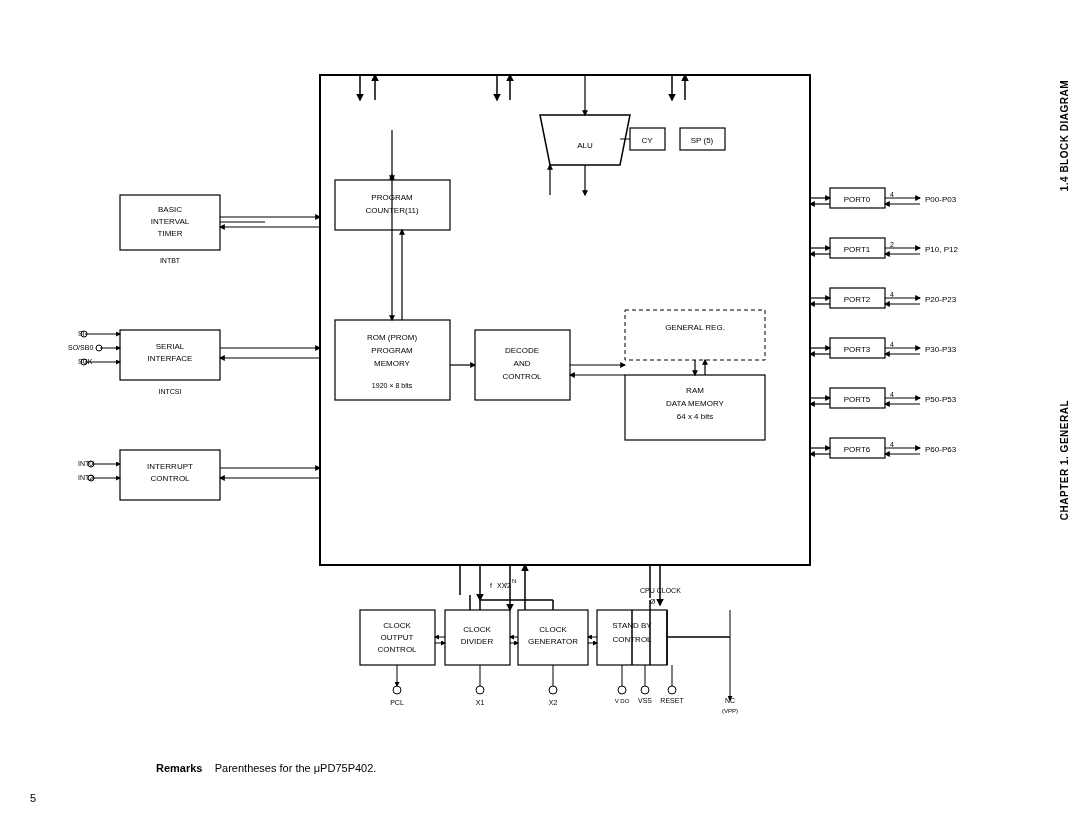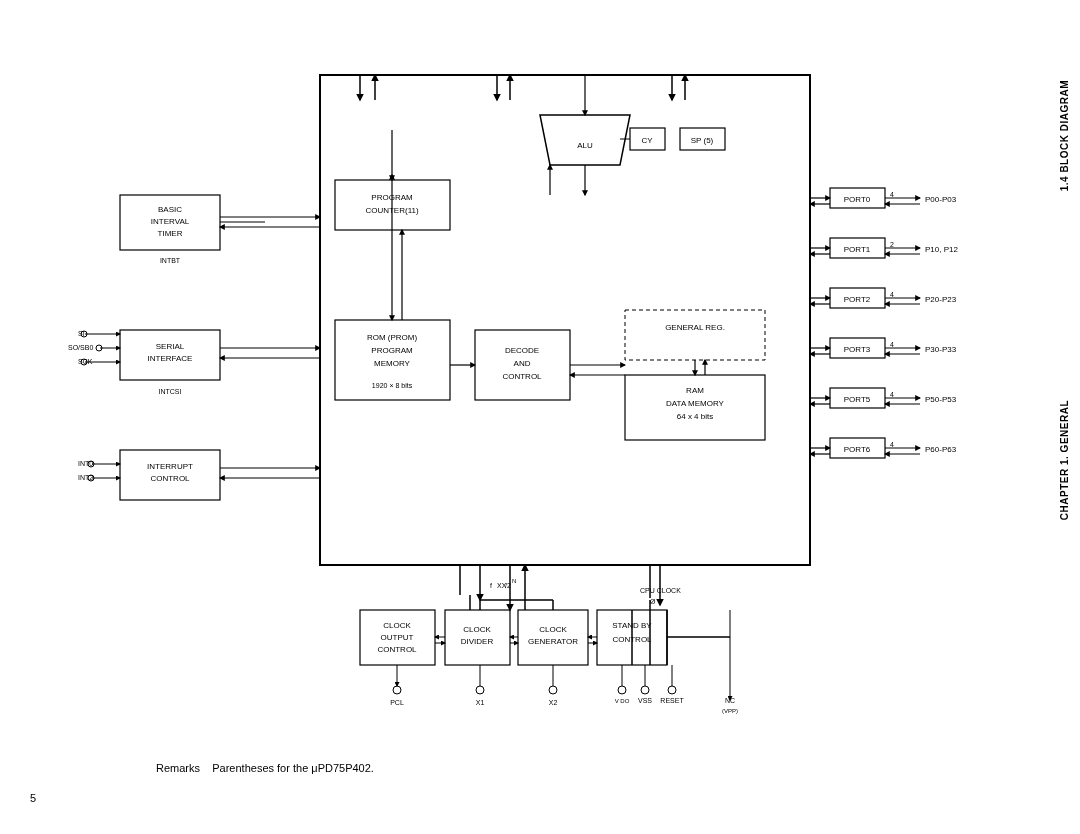--- a/index.html
+++ b/index.html
@@ -105,21 +105,21 @@
   </div>
   <div class="vertical-text-bottom">
     <span>CHAPTER  1.  GENERAL</span>
   </div>
 
   <div class="page-number">
     <span>5</span>
   </div>
 
   <div class="remarks">
-    <span style="font-weight:normal;padding-left:16px;">Remarks</span>
+    <span style="font-weight:bold;padding-left:16px;">Remarks</span>
     &nbsp;&nbsp;
     <span>Parentheses for the μPD75P402.</span>
   </div>
 
   <svg class="diagram-svg" viewBox="0 0 960 760" xmlns="http://www.w3.org/2000/svg" style="position:absolute; left:40px; top:20px; width:980px; height:760px;">
 
     <defs>
       <marker id="arrowhead" markerWidth="6" markerHeight="6" refX="5" refY="3" orient="auto">
         <path d="M0,0 L0,6 L6,3 z" fill="#000"></path>
       </marker>

